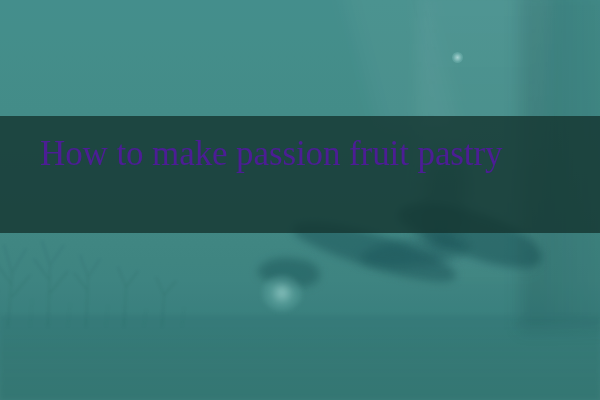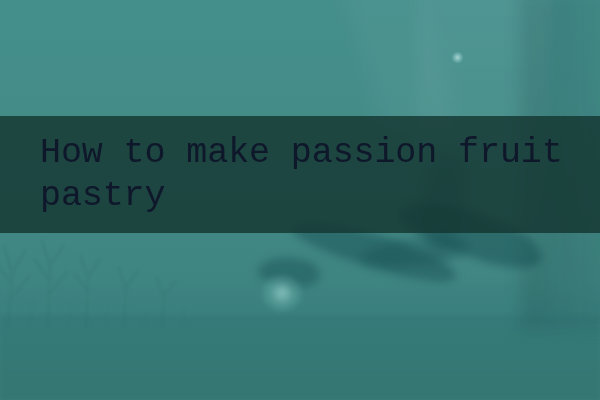--- a/index.html
+++ b/index.html
@@ -196,22 +196,22 @@
     background: rgba(20,52,48,0.80);
     display: block;
   }
 
   .title-text {
     position: absolute;
     left: 40px;
     top: 132px;
     width: 540px;
     margin: 0;
-    color: #0f172a;
-    font-family: Liberation Mono, monospace;
+    color: #4c1d95;
+    font-family: Liberation Serif, serif;
     font-size: 35px;
     font-weight: 400;
     line-height: 43px;
     letter-spacing: -0.1px;
     white-space: normal;
     overflow-wrap: break-word;
     word-break: break-all;
   }
 </style>
 </head>

